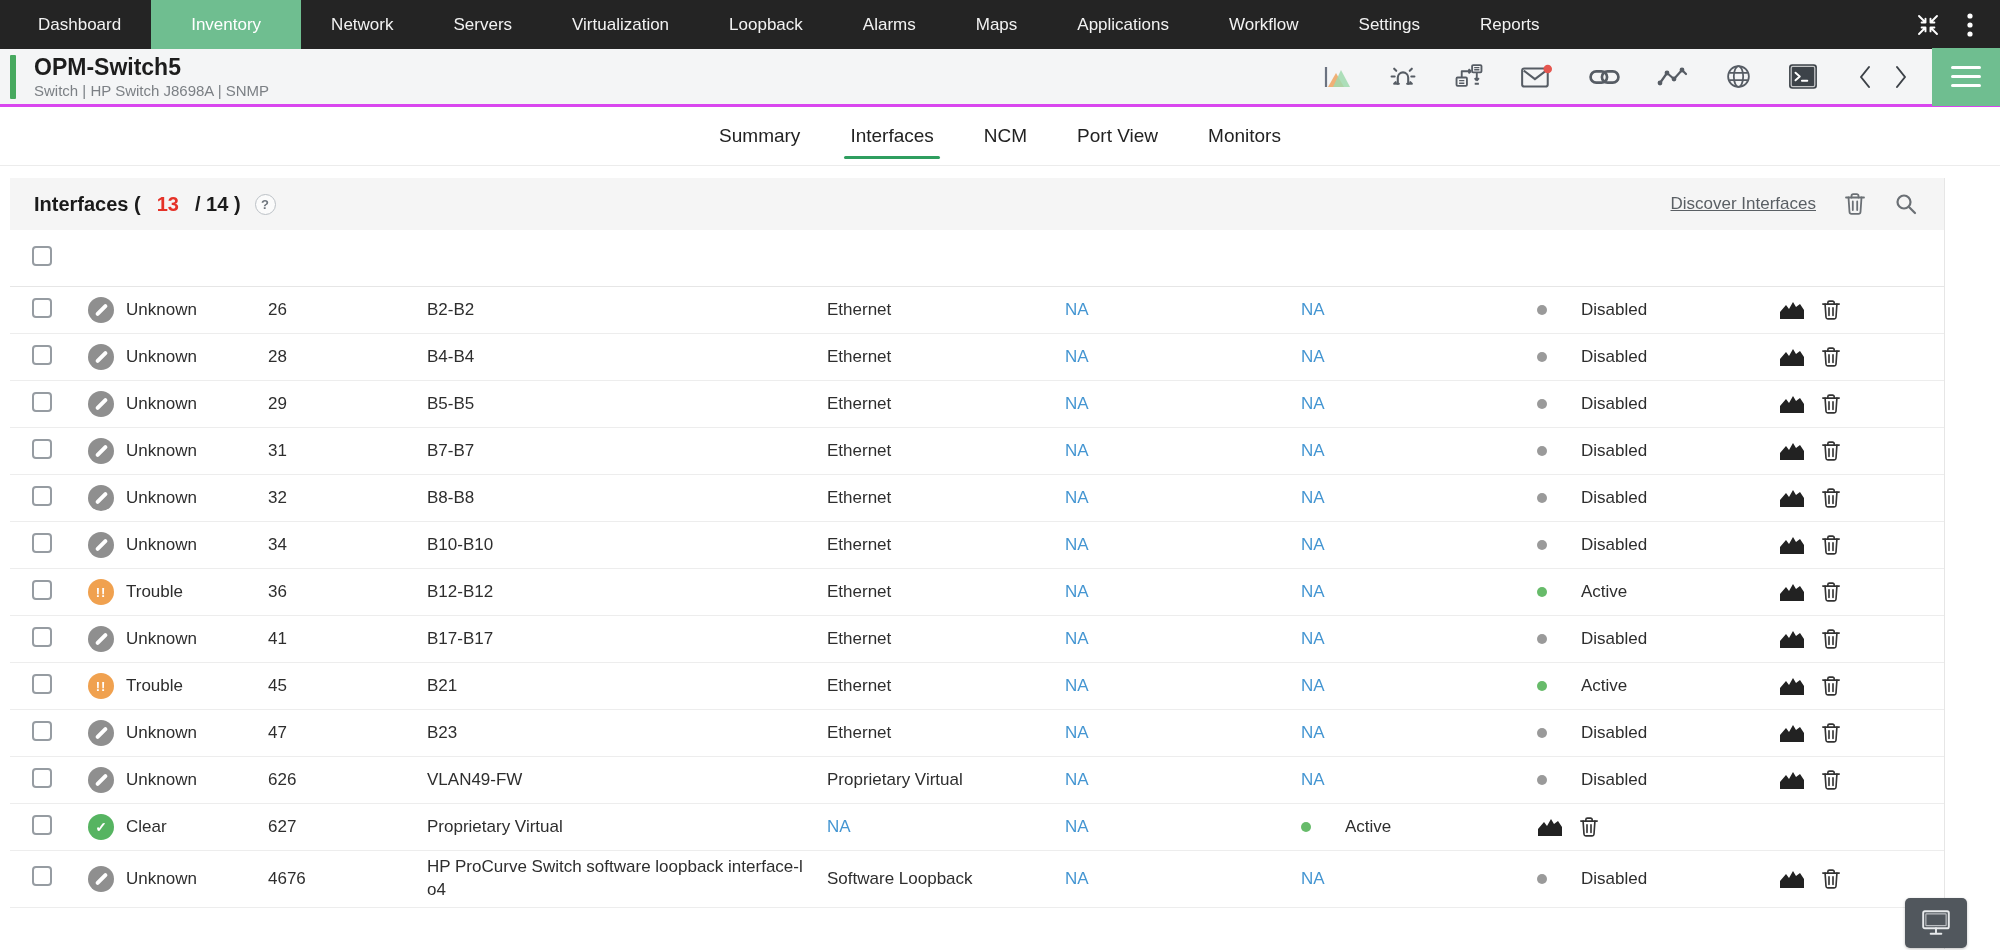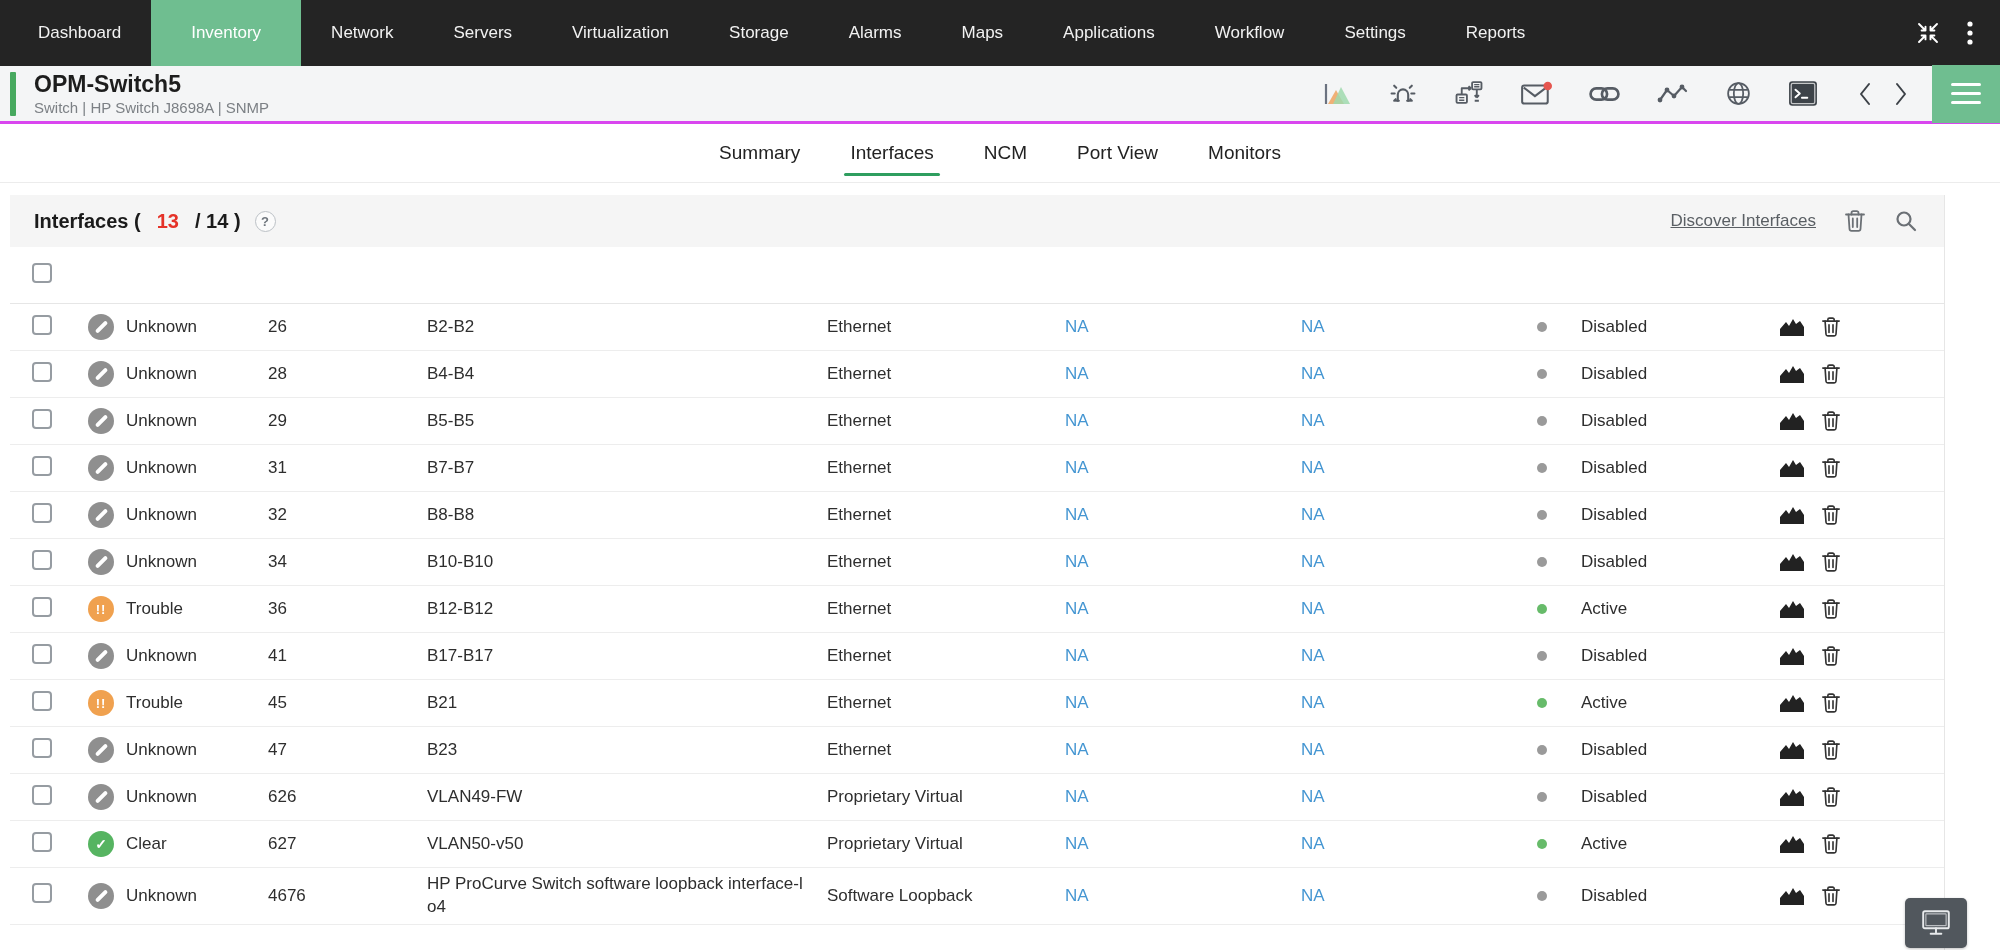--- a/index.html
+++ b/index.html
@@ -3,21 +3,21 @@
 <meta charset="utf-8">
 <style>
   * { margin:0; padding:0; box-sizing:border-box; }
   html,body { width:2000px; height:950px; }
   body {
     font-family:"Liberation Sans", sans-serif;
     background:#fff; color:#2b2b2b; position:relative; overflow:hidden;
   }
   
   .topnav {
-    height:66px; background:var(--nav-bg,#242424); display:flex; align-items:stretch;
+    height:49px; background:var(--nav-bg,#242424); display:flex; align-items:stretch;
     padding-left:8px; color:#fff;justify-content:flex-end;
   }
   .nav-items { display:flex; align-items:stretch; }
   .nav-item {
     display:flex; align-items:center; padding:0 30px; font-size:17px; color:#f2f2f2;
     cursor:pointer; white-space:nowrap;
   }
   .nav-item.active { background:var(--brand-green,#6fbe90); color:#fff; padding:0 40px; }
   .nav-right { margin-left:auto; display:flex; align-items:center; gap:26px; padding-right:26px; }
   .nav-icon-btn { display:flex; align-items:center; cursor:pointer; }
@@ -115,21 +115,21 @@
       <div class="nav-item">
     <span>Network</span>
   </div>
       <div class="nav-item">
     <span>Servers</span>
   </div>
       <div class="nav-item">
     <span>Virtualization</span>
   </div>
       <div class="nav-item">
-    <span>Storage</span>
+    <span>Loopback</span>
   </div>
       <div class="nav-item">
     <span>Alarms</span>
   </div>
       <div class="nav-item">
     <span>Maps</span>
   </div>
       <div class="nav-item">
     <span>Applications</span>
   </div>
@@ -605,21 +605,20 @@
       </svg>
     </div>
   </div>
       <div class="trow">
     <div><span class="checkbox"></span></div>
     <div class="c-status">
       <span class="status-dot clear"></span>
       <span>Clear</span>
     </div>
     <div>627</div>
-    <div class="c-name">VLAN50-v50</div>
     <div>Proprietary Virtual</div>
     <div><a class="na-link">NA</a></div>
     <div><a class="na-link">NA</a></div>
     <div class="c-polling">
       <span class="poll-dot active"></span>
       <span>Active</span>
     </div>
     <div class="c-action">
       <svg width="26" height="20" viewBox="0 0 26 20" fill="#222">
         <path d="M1 19 V12 L7 5 L10 9 L14 2 L17 7 L21 4 L25 10 V19 Z"></path>

